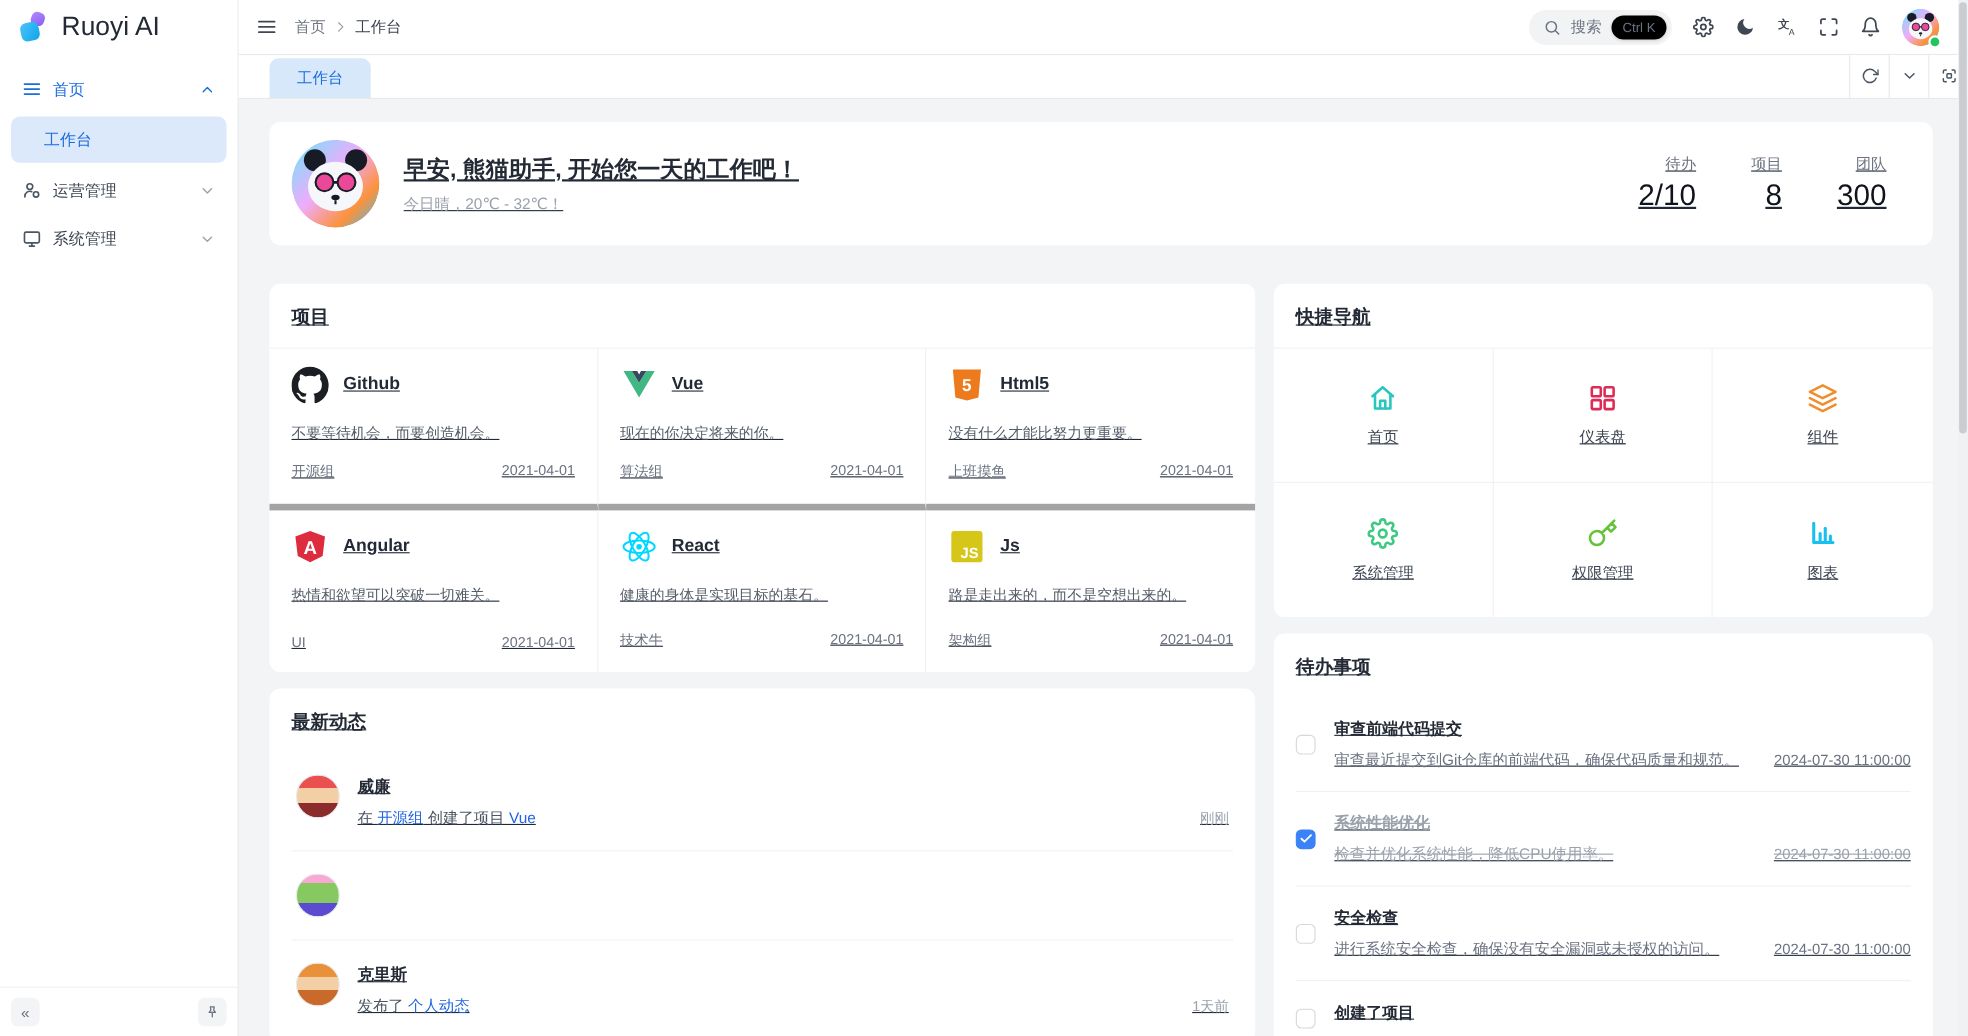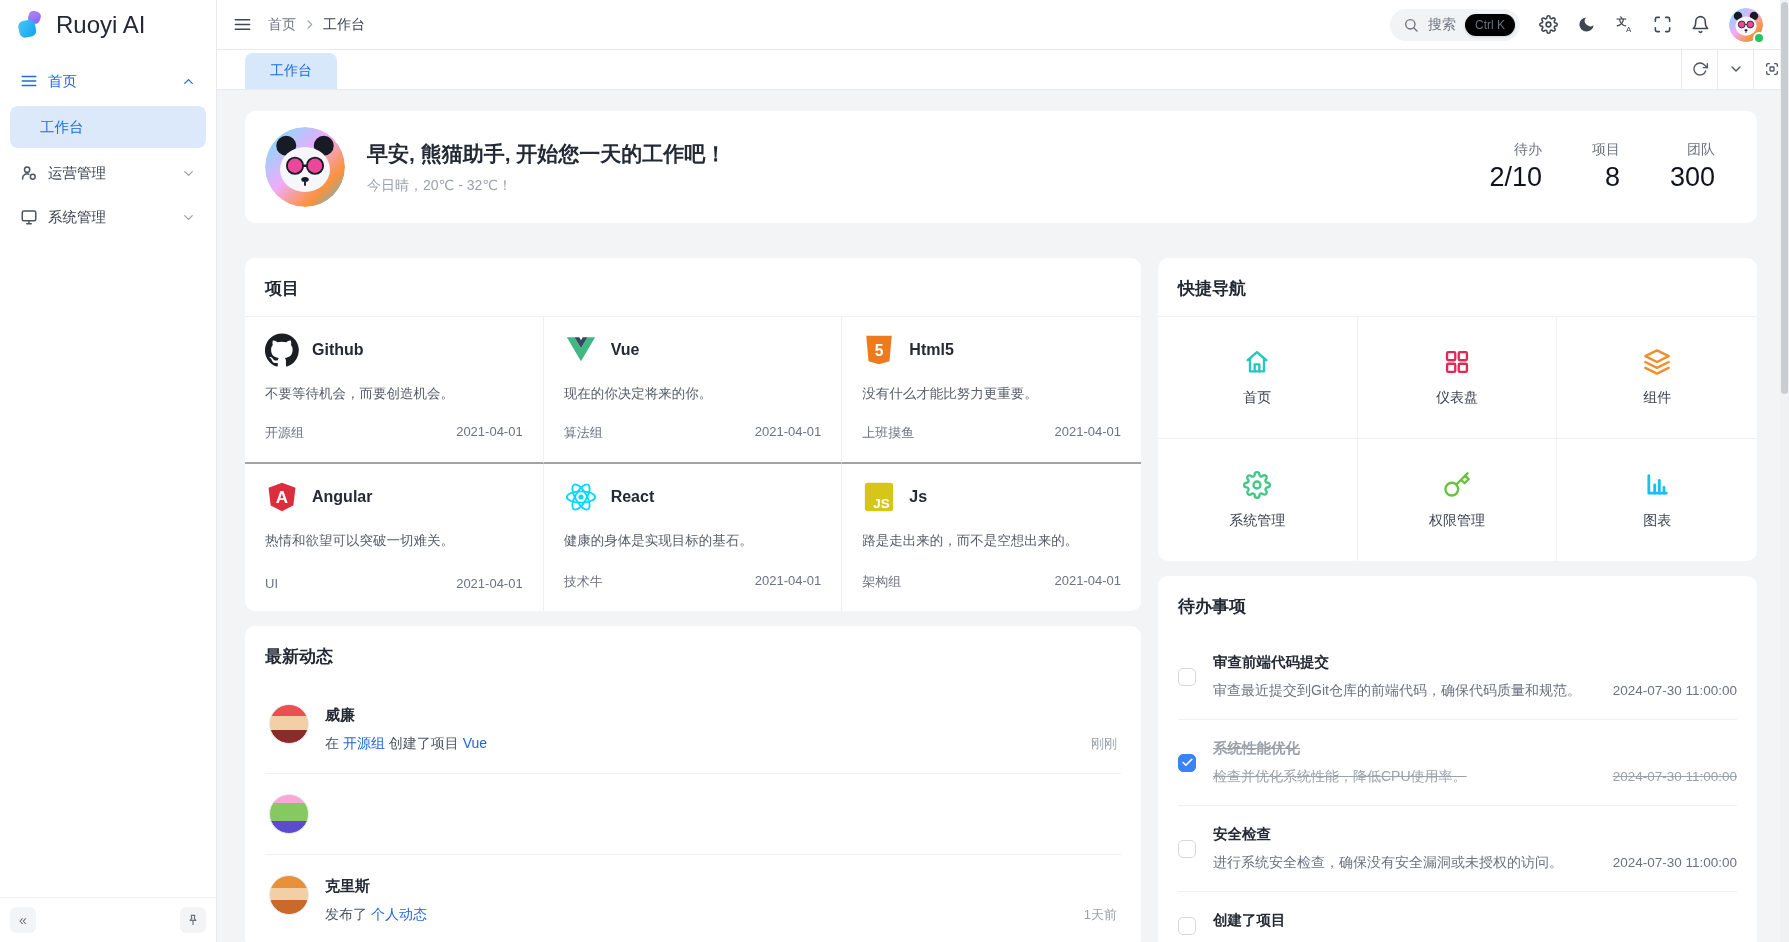--- a/index.html
+++ b/index.html
@@ -39,21 +39,21 @@
   .avatar-wrap svg { width:34px; height:34px; border-radius:50%; display:block; }
   .status-dot { position:absolute; right:-2px; bottom:-2px; width:12px; height:12px; border-radius:50%; background:#22c55e; border:2px solid #fff; }
 
   .tabbar { height:40px; flex:none; background:#fff; border-bottom:1px solid #e7e9ed; display:flex; align-items:flex-end; padding-left:28px; }
   .tab { height:36px; padding:0 25px; display:flex; align-items:center; font-size:14px; border-radius:8px 8px 0 0; cursor:pointer; }
   .tab.active { background:#d8e8fb; color:#1b6ce1; }
   .tab-actions { margin-left:auto; display:flex; height:40px; }
   .tab-action { width:36px; border-left:1px solid #e7e9ed; display:flex; align-items:center; justify-content:center; color:#4b5563; font-size:16px; cursor:pointer; }
 
   .content { flex:1; padding:21px 32px 0 28px; overflow:hidden; }
-  .card { background:#fff; border-radius:10px; }
+  .card { background:#fff; border-radius:10px;text-decoration:underline; }
   .card-header { padding:19px 20px 16px; font-size:17px; font-weight:bold; color:#232a35; }
   .card-header.bordered { border-bottom:1px solid #f0f1f3; }
 
   
   .welcome-card { height:112px; display:flex; align-items:center; gap:22px; padding:0 42px 0 20px; margin-bottom:35px; }
   .panda-lg svg { width:80px; height:80px; border-radius:50%; display:block; }
   .welcome-title { font-size:21px; font-weight:bold; color:#232a35; margin-bottom:9px; }
   .welcome-sub { font-size:14px; color:#9aa1ab; }
   .welcome-stats { margin-left:auto; display:flex; gap:50px; }
   .stat { text-align:right; }
@@ -61,21 +61,21 @@
   .stat-value { font-size:27px; color:#10131c; }
 
   .columns { display:flex; gap:17px; align-items:flex-start; }
   .col-left { width:896px; flex:none; display:flex; flex-direction:column; gap:15px; }
   .col-right { width:599px; flex:none; display:flex; flex-direction:column; gap:15px; }
 
   
   .projects-grid { display:grid; grid-template-columns:repeat(3,1fr); }
   .project-cell { min-height:147px; padding:16px 20px 20px; display:flex; flex-direction:column; cursor:pointer; }
   .project-cell:nth-child(3n+1), .project-cell:nth-child(3n+2) { border-right:1px solid #f0f1f3; }
-  .project-cell:nth-child(-n+3) { border-bottom:2px solid #a3a3a3; }
+  .project-cell:nth-child(-n+3) { border-bottom:6px solid #a3a3a3; }
   .project-top { display:flex; align-items:center; gap:13px; }
   .project-icon { font-size:34px; display:flex; }
   .project-icon svg { width:34px; height:34px; }
   .project-name { font-size:16px; font-weight:bold; color:#232a35; }
   .project-desc { font-size:13.5px; color:#555d69; margin-top:18px; }
   .project-foot { margin-top:auto; display:flex; justify-content:space-between; font-size:13px; color:#6b7280; padding-top:16px; }
 
   
   .quicknav-grid { display:grid; grid-template-columns:repeat(3,1fr); }
   .quicknav-cell { height:122px; display:flex; flex-direction:column; align-items:center; justify-content:center; gap:13px; font-size:14px; color:#3b4350; cursor:pointer; }

